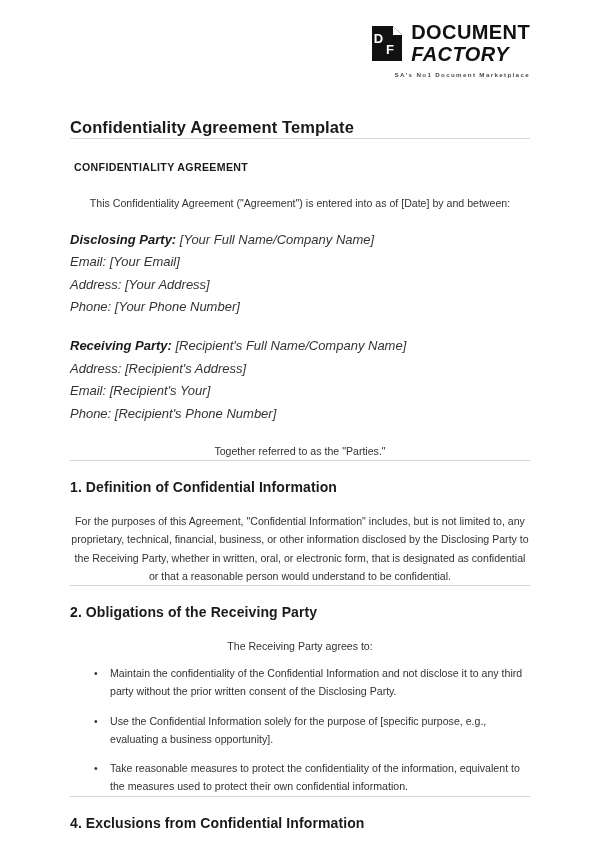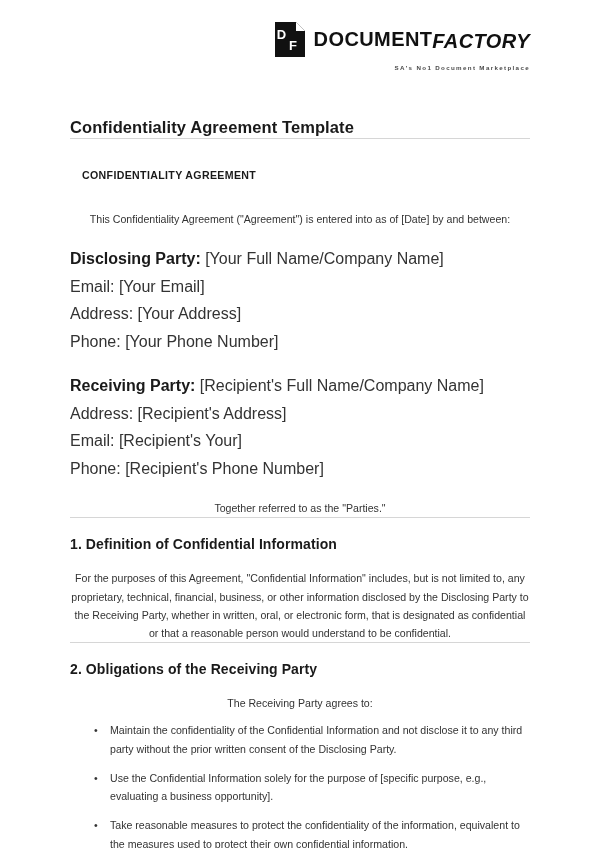--- a/index.html
+++ b/index.html
@@ -39,21 +39,21 @@
     gap: 9px;
   }
   .brand-mark {
     width: 30px;
     height: 35px;
     flex: 0 0 auto;
     display: block;
   }
   .brand-words {
     display: flex;
-    flex-direction: row;
+    flex-direction: column;
     line-height: 1.0;
   }
   .brand-line {
     font-family: "Liberation Sans", sans-serif;
     font-weight: bold;
     font-size: 20px;
     letter-spacing: 0.4px;
     color: #111111;
     white-space: nowrap;
   }
@@ -94,44 +94,45 @@
     border-top: 1px solid #d6d6d6;
     margin: 0;
     height: 0;
   }
   .rule-1 { margin-top: 30px; }
   .rule-2 { margin-top: 22px; }
   .rule-3 { margin-top: 23px; }
   .rule-4 { margin-top: 22px; }
 
   .sec-caps {
-    margin: 12px;
+    margin: 4px;
     padding-top: 18px;
     font-size: 10.6px;
     font-weight: bold;
     color: #1a1a1a;
     letter-spacing: 0.35px;
   }
 
   p.body {
     margin: 0;
     padding-top: 17px;
     font-size: 10.6px;
     line-height: 1.72;
     color: #333333;
     text-align: center;
   }
 
   .party-block {
     padding-top: 17px;
   }
   .party-block .line {
-    font-size: 16px;
-    line-height: 1.72;
-    color: #333333;
+    font-size: 13px;
+    line-height: 1.72;
+    color: #333333;
+    font-style: italic;
   }
   .party-block .line b {
     color: #1a1a1a;
     font-weight: bold;
   }
 
   .sec-head {
     margin: 0;
     padding-top: 18px;
     font-size: 14px;

